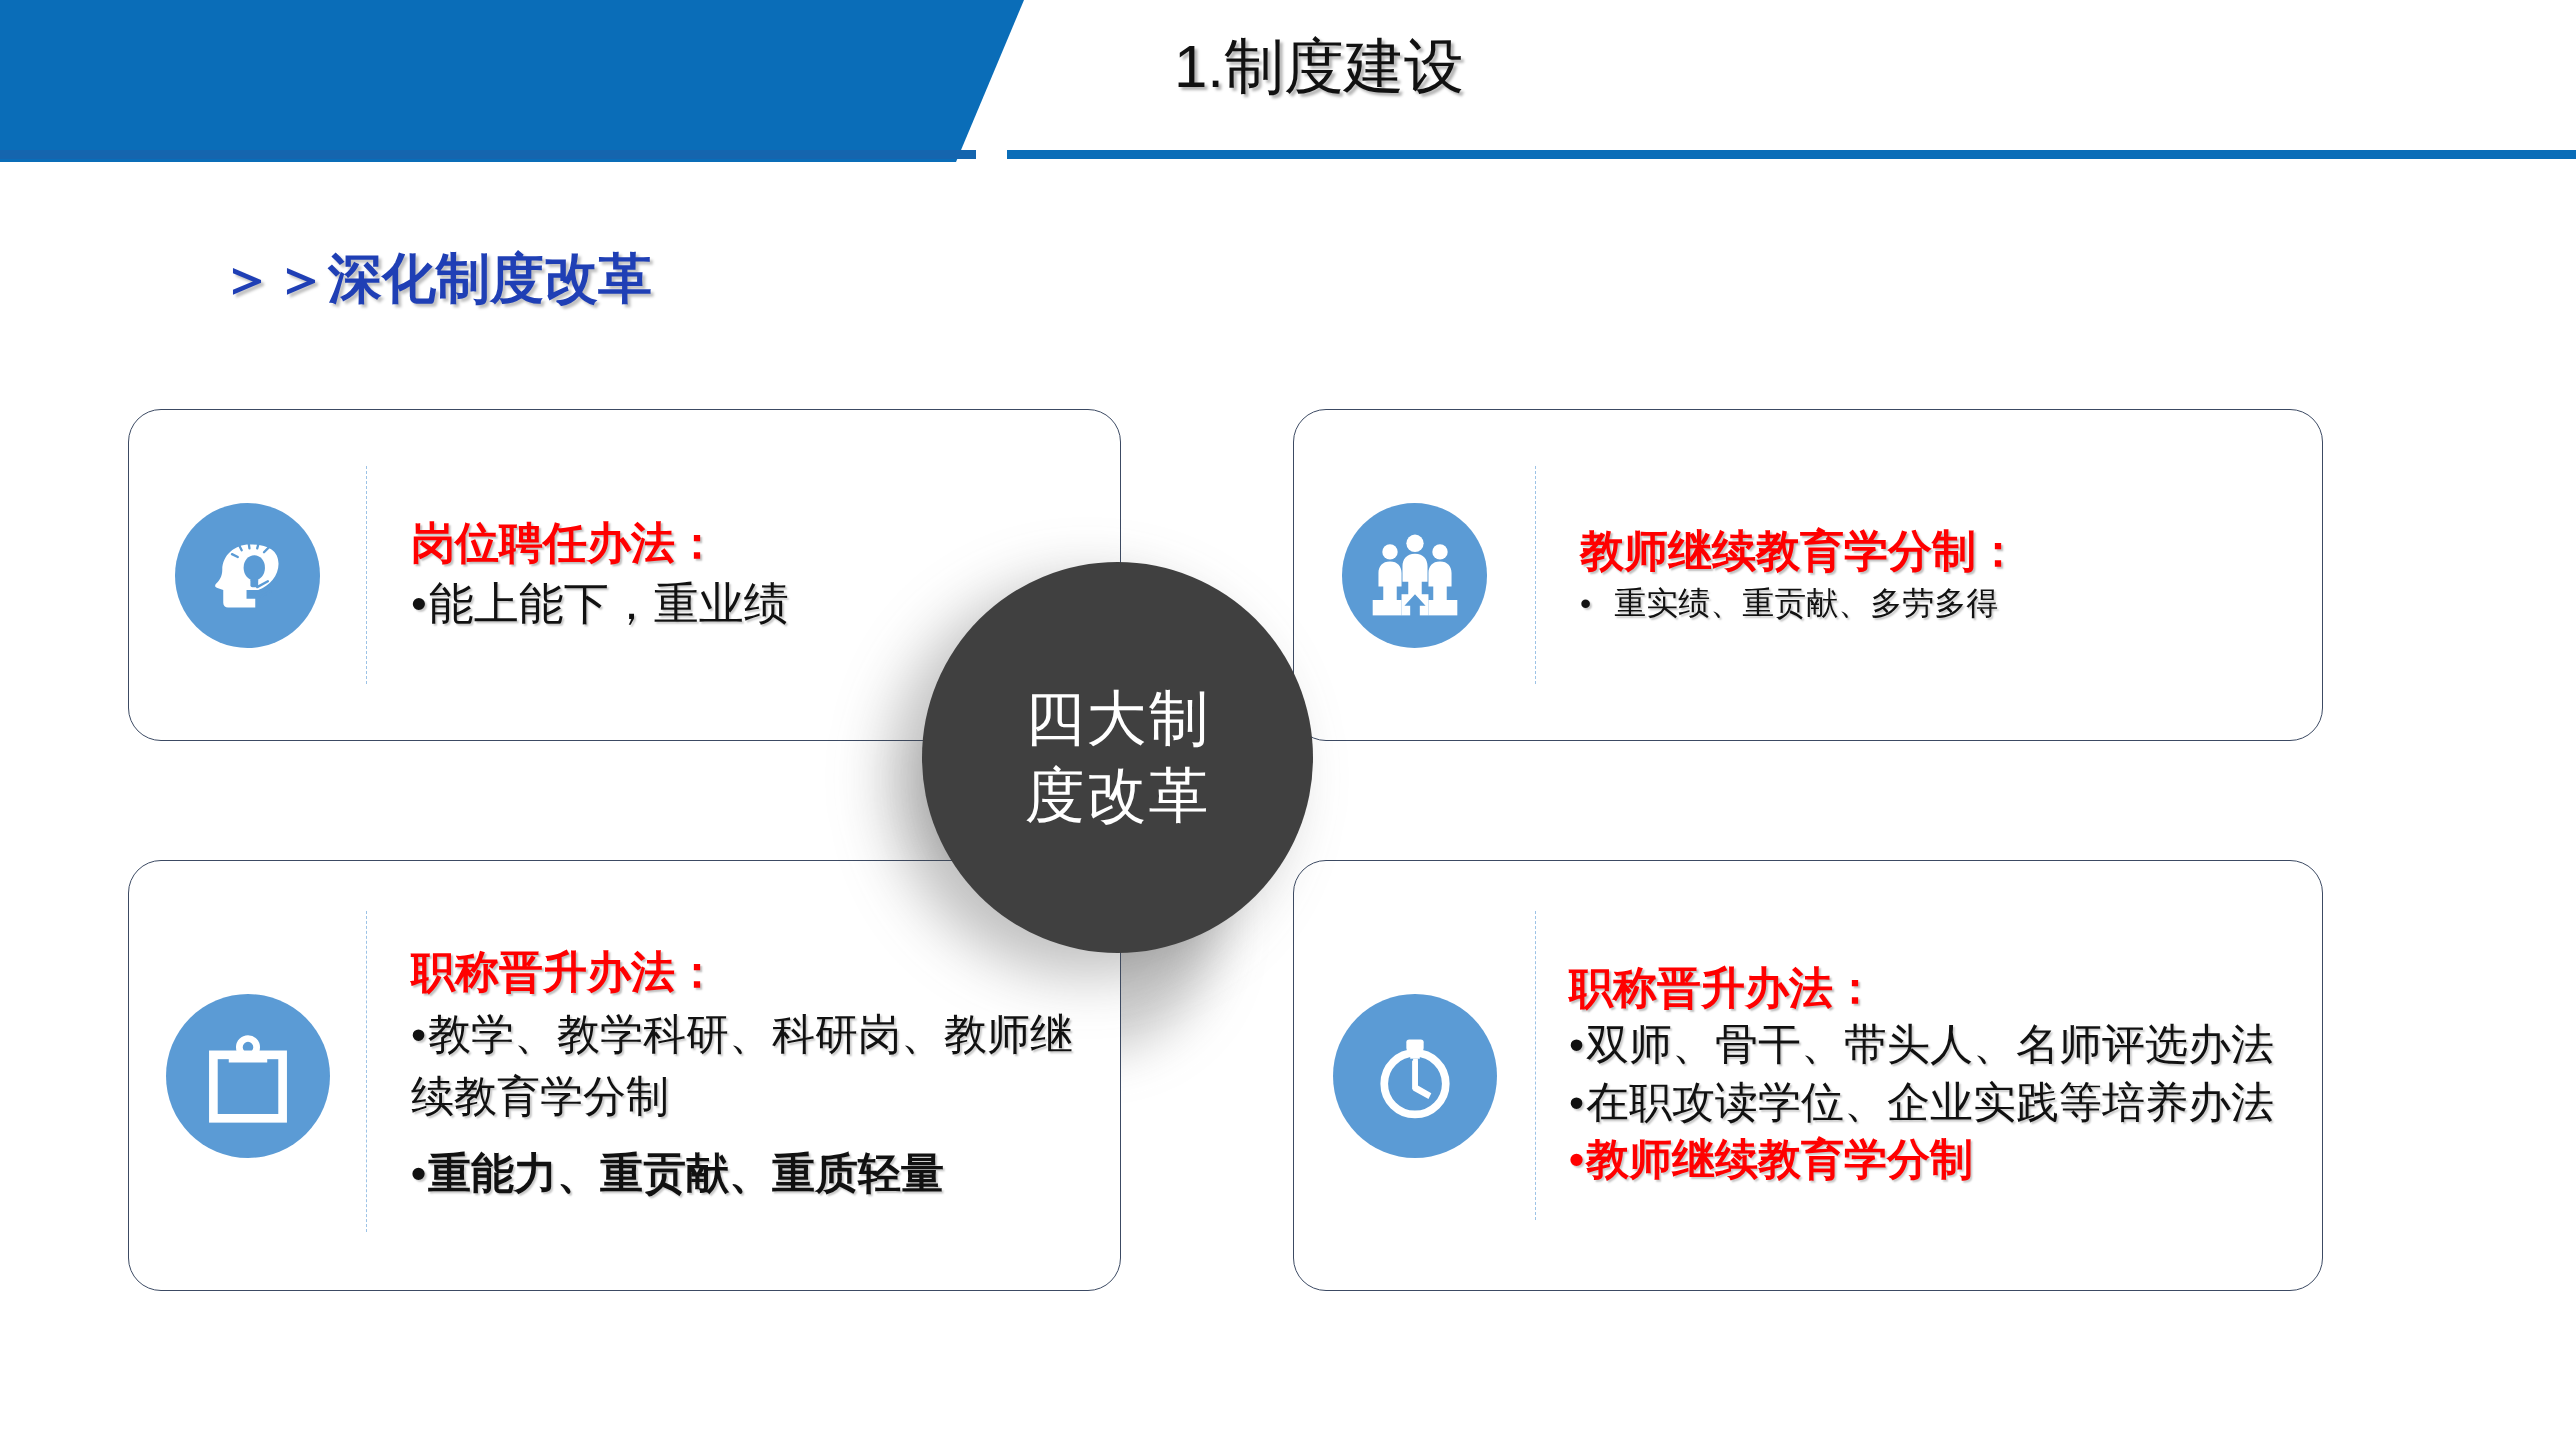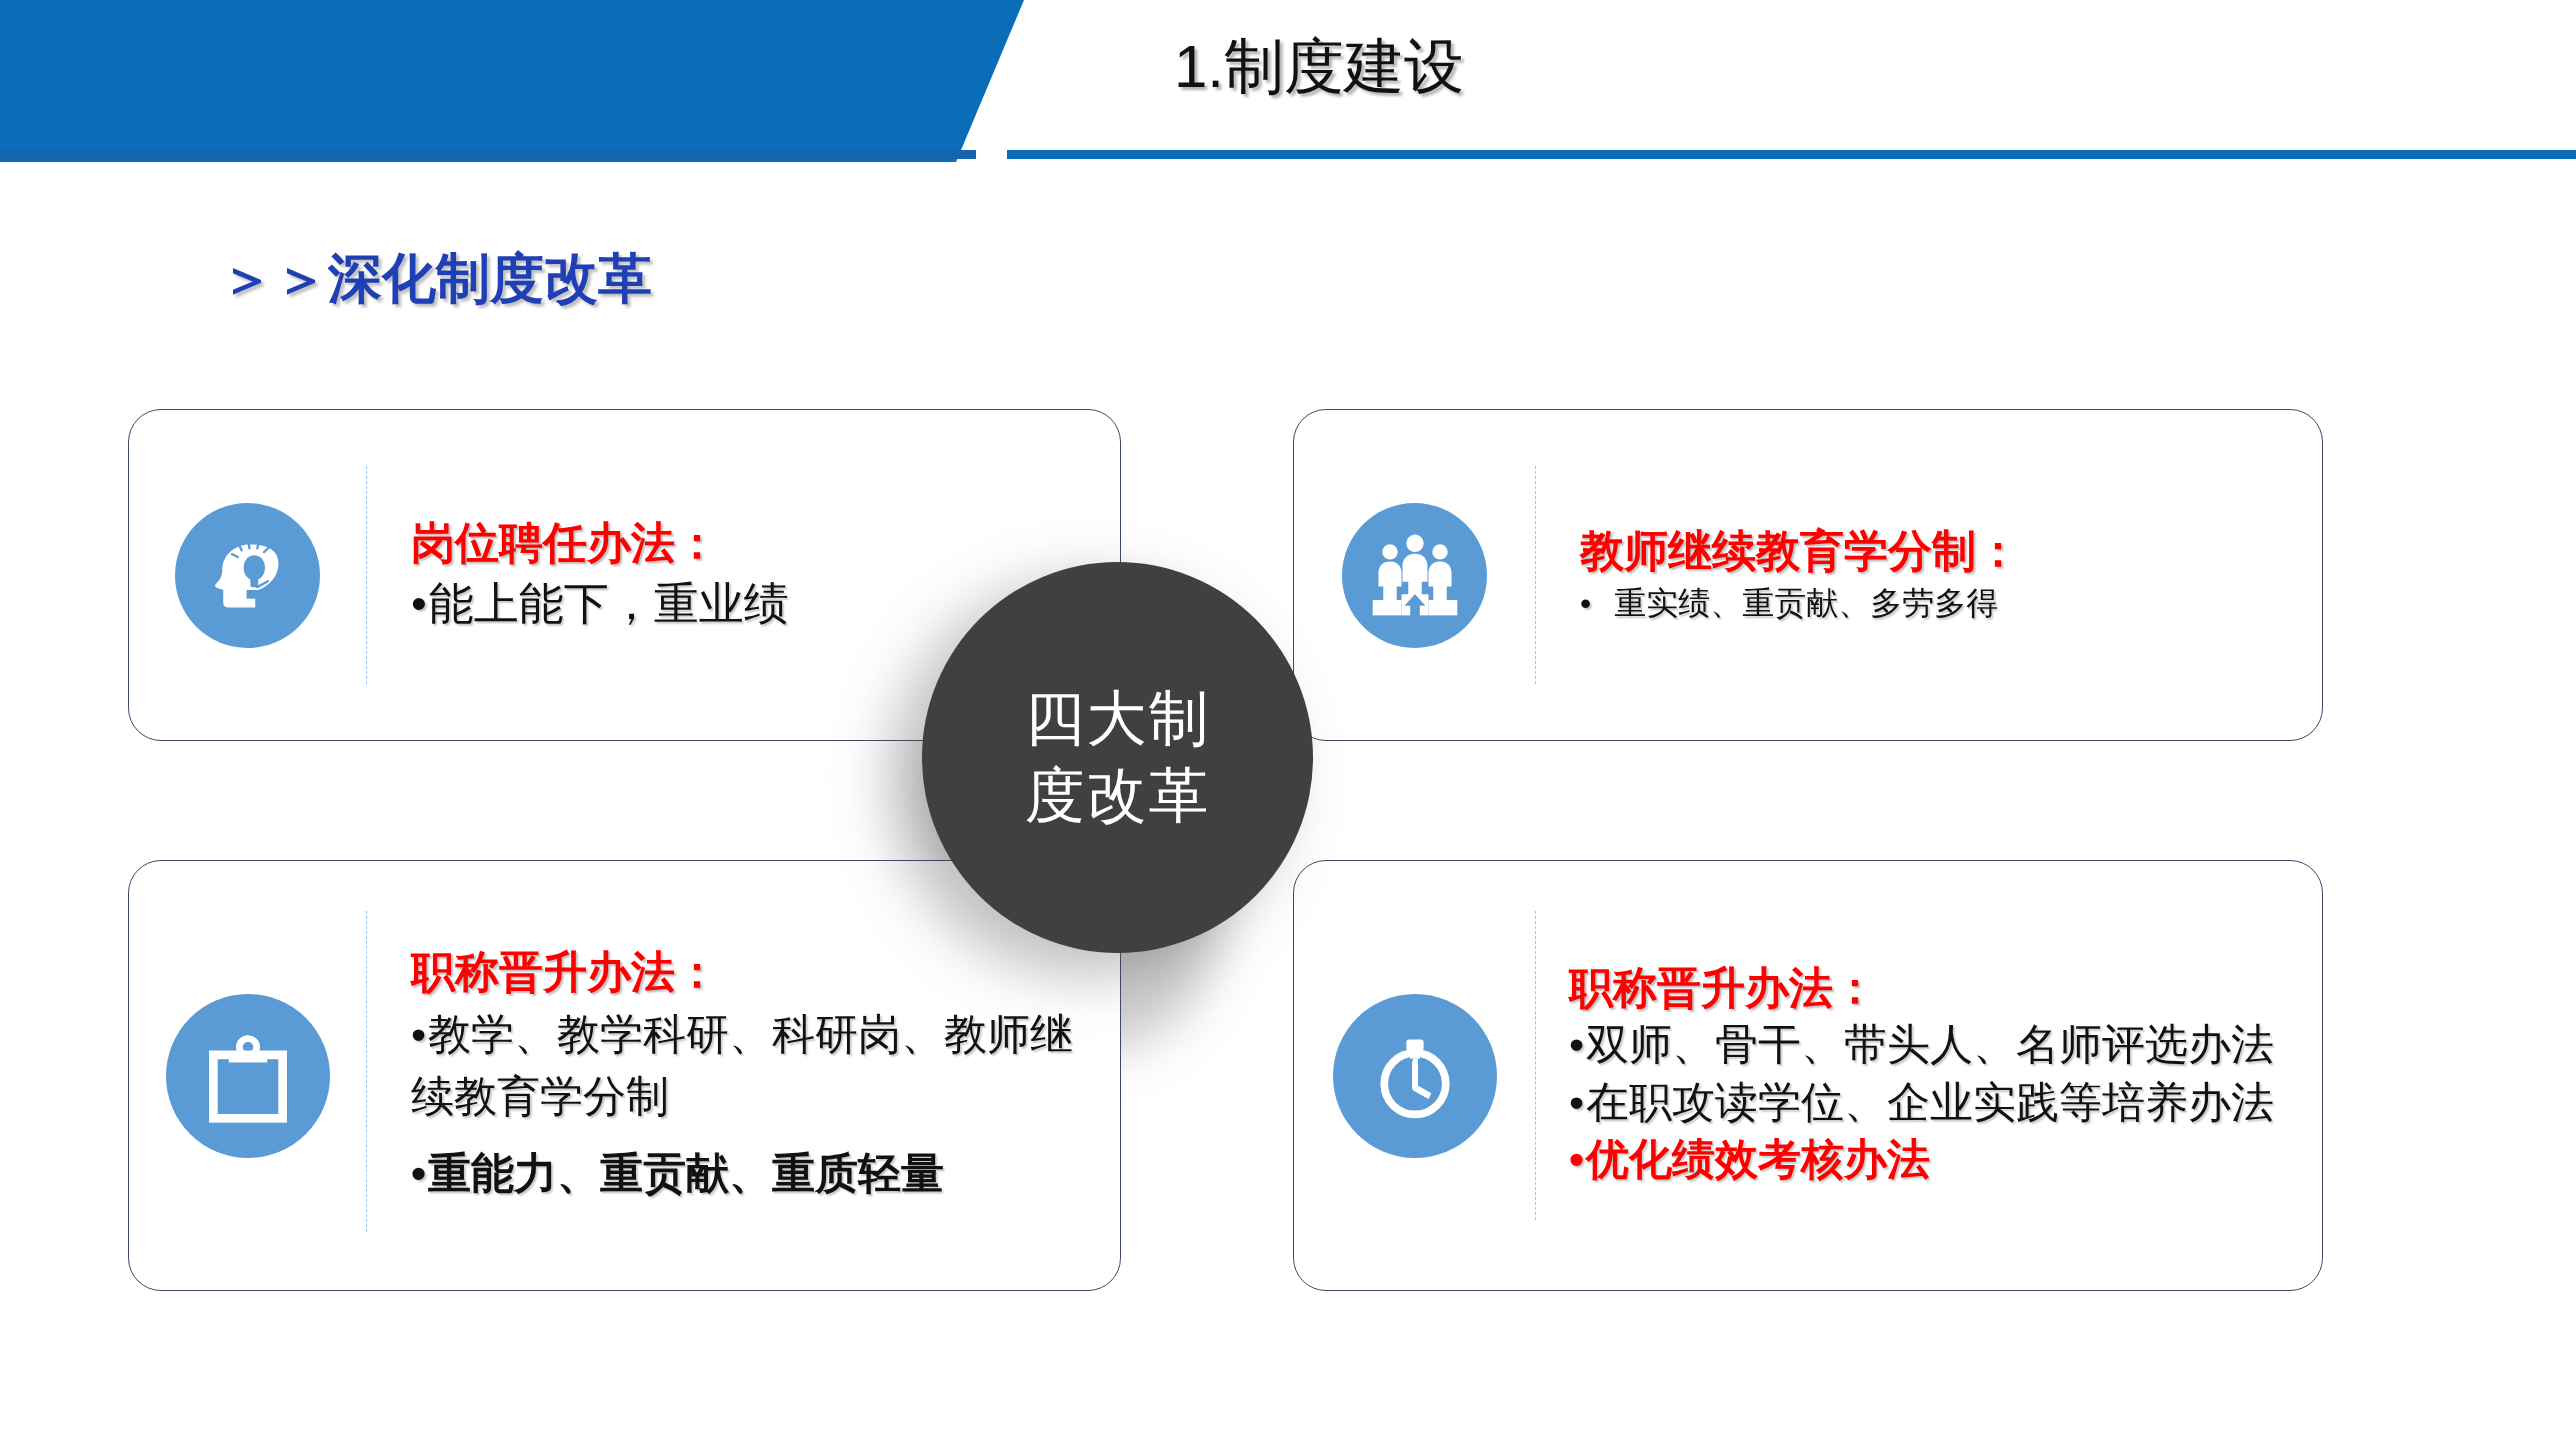--- a/index.html
+++ b/index.html
@@ -329,21 +329,21 @@
           <path fill="#ffffff" d="M50 34h5v28l14 8-3 6-16-9z"></path>
           <path fill="#ffffff" d="M49 36h6v30h-6z"></path>
         </svg>
       </div>
     </div>
     <div class="divider"></div>
     <div class="text-col">
       <div class="card-heading">职称晋升办法：</div>
       <div class="card-line bullet">双师、骨干、带头人、名师评选办法</div>
       <div class="card-line bullet">在职攻读学位、企业实践等培养办法</div>
-      <div class="card-line bullet red">优化绩效考核办法</div>
+      <div class="card-line bullet red">教师继续教育学分制</div>
     </div>
   </div>
 </div>
 
 <div id="center-circle-shadow"></div>
 <div id="center-circle">
   <div id="center-circle-label">四大制
 度改革</div>
 </div>
 

